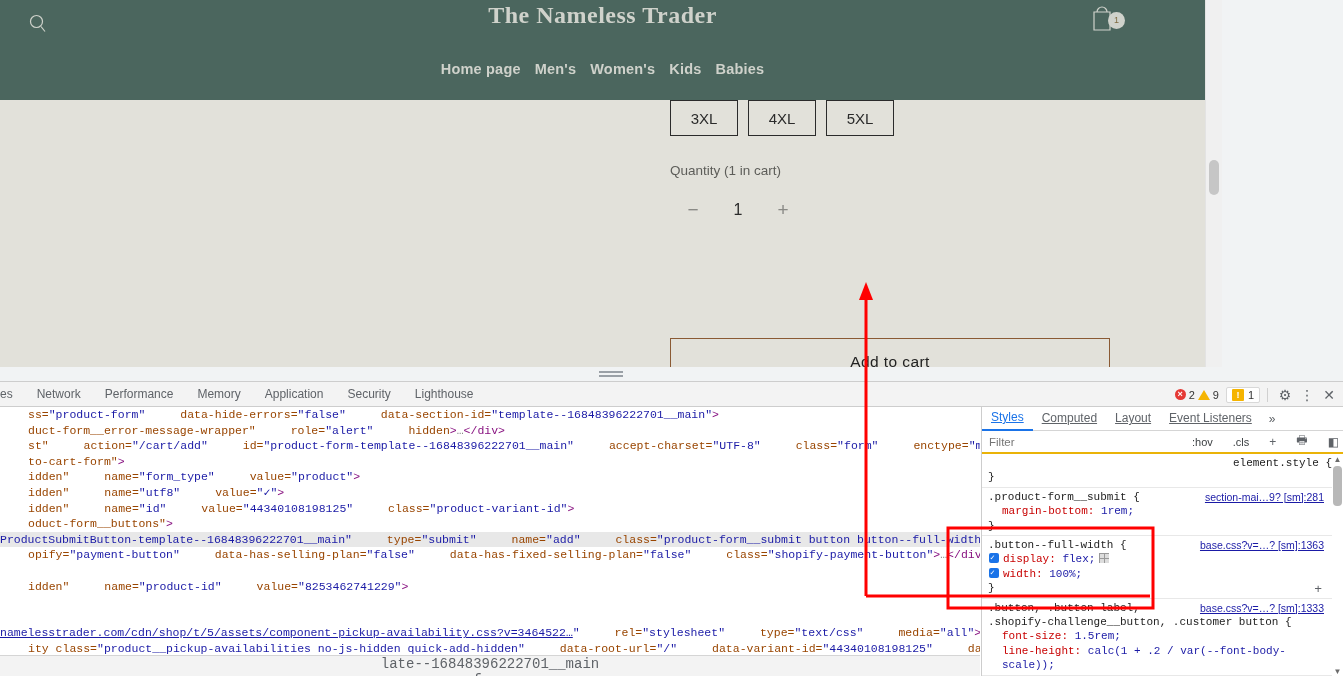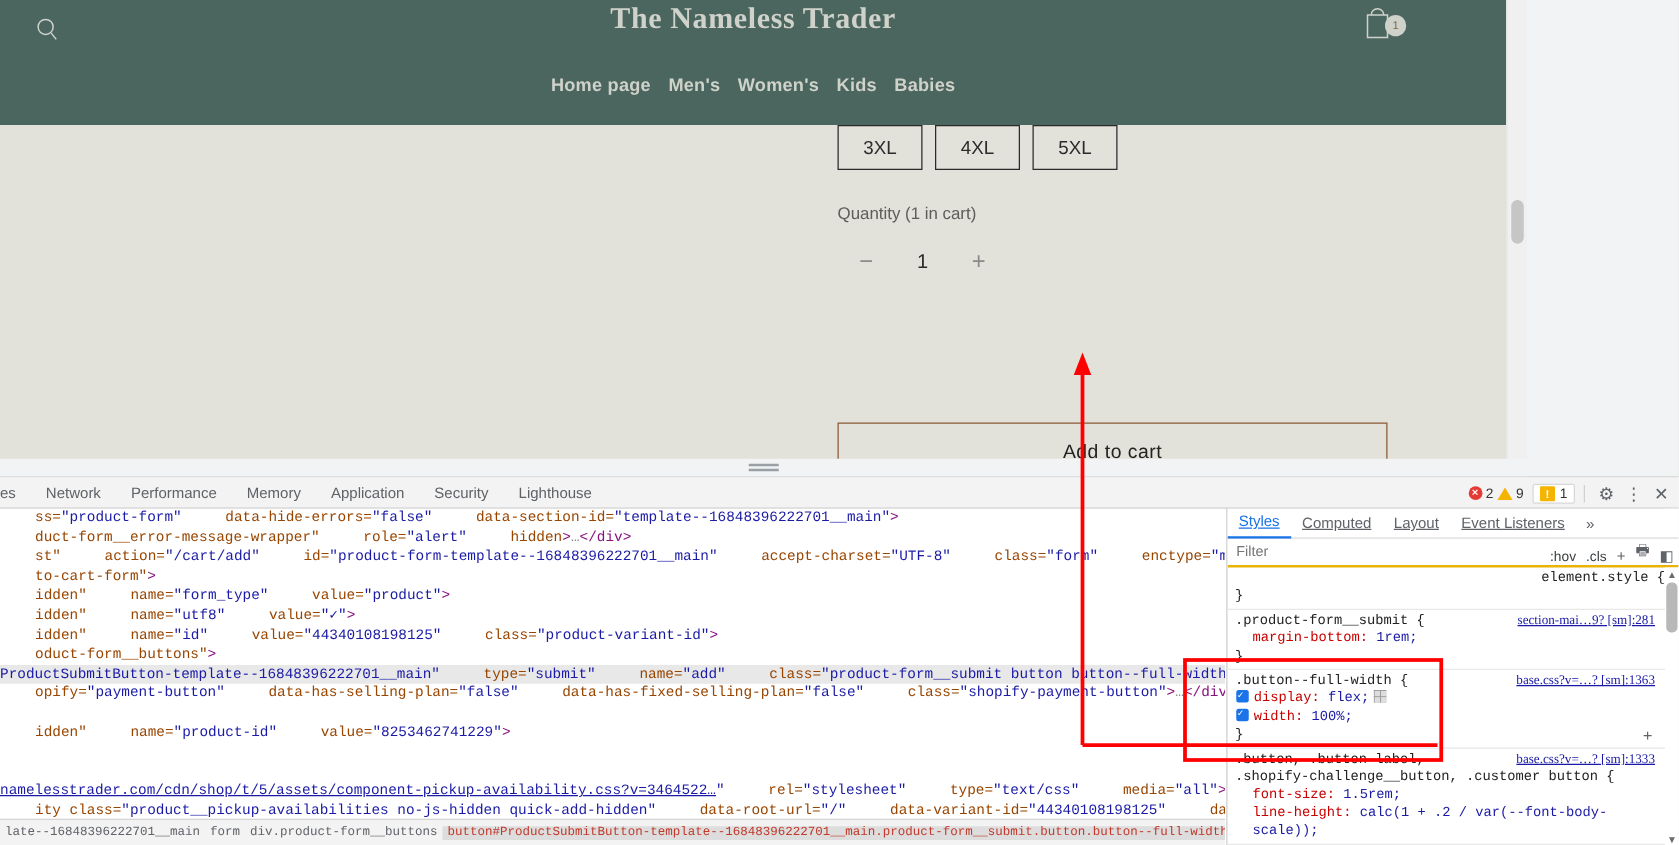--- a/index.html
+++ b/index.html
@@ -188,23 +188,24 @@
   #dom-scroll .up { top:0; } #dom-scroll .dn { bottom:0; }
   #dom-scroll .thumb {
     position:absolute; left:1px; top:170px; width:9px; height:22px;
     background:#b8b8b8; border-radius:4px;
   }
 
   
   #dom-breadcrumb {
     position:absolute; left:0; bottom:0; width:980px; height:21px;
     background:#f3f3f3; border-top:1px solid #d5d5d5;
-    font-family:"Liberation Mono", monospace; font-size:10px;
+    font-family:"Liberation Mono", monospace; font-size:14px;
     color:#5f6368; display:flex; align-items:center; overflow:hidden;
     white-space:nowrap;
+    flex-direction:column;
   }
   #dom-breadcrumb .crumb { padding:0 4px; }
   #dom-breadcrumb .crumb.active { background:#ddd; color:#c0392b; }
 
   
   #styles-panel {
     position:absolute; left:981px; top:25px; width:362px; height:270px;
     background:#fff; border-left:1px solid #cdcdcd; overflow:hidden;
   }
   .st-tabbar {
@@ -222,36 +223,36 @@
   .st-filterbar {
     height:23px; border-bottom:2px solid #eab308;
     display:flex; align-items:center; position:relative; background:#fff;
   }
   .st-filter-input {
     border:none; outline:none; font-size:11.5px; color:#9aa0a6;
     padding-left:7px; width:170px; background:transparent;
     font-family:"Liberation Sans", sans-serif;
   }
   .st-filter-tools {
-    position:absolute; right:4px; display:flex; align-items:flex-end; gap:8px;
+    position:absolute; right:4px; display:flex; align-items:center; gap:20px;
     font-size:11px; color:#3c4043;
   }
   .st-filter-tools .ic { color:#5f6368; font-size:12px; cursor:pointer; }
 
   #st-rules {
     position:absolute; left:0; top:47px; right:11px; bottom:0;
     overflow:hidden;
     font-family:"Liberation Mono", monospace; font-size:11px;
     line-height:14.4px; color:#222;
   }
   .rule { padding:2px 0 2px 6px; border-bottom:1px solid #e8e8e8; position:relative; }
   .rule .src {
     position:absolute; right:8px; top:2px;
     font-size:10.5px; color:#1a1aa6; text-decoration:underline;
-    font-family:Liberation Serif, serif;
+    font-family:Liberation Sans, sans-serif;
   }
   .sel-txt { color:#222; }
   .prop { color:#c80000; padding-left:14px; }
   .pval { color:#1a1aa6; }
   .cbx {
     display:inline-block; width:10px; height:10px; border-radius:2px;
     background:#1a73e8; position:relative; vertical-align:-1px;
     margin-right:4px; margin-left:-13px;
   }
   .cbx:after {

